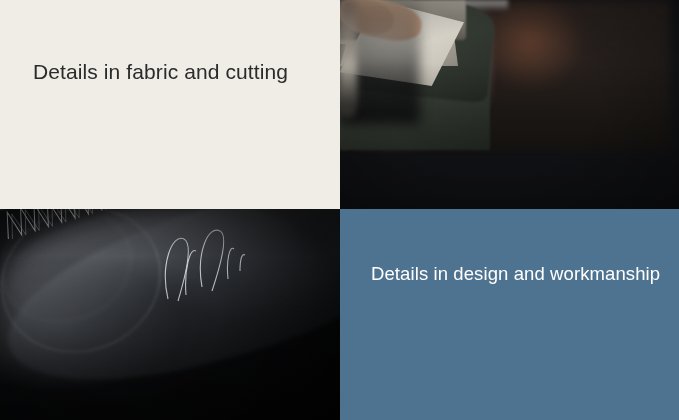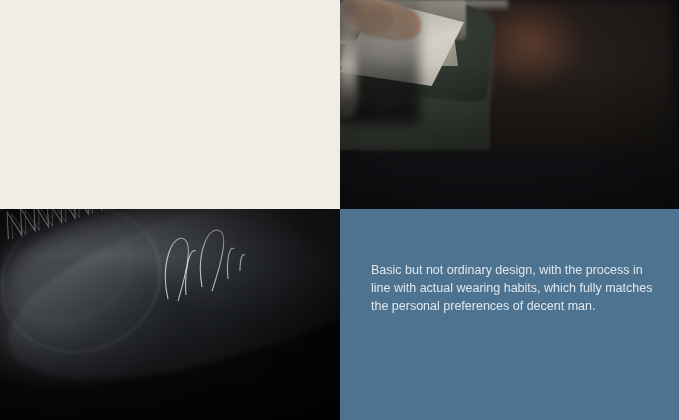--- a/index.html
+++ b/index.html
@@ -427,20 +427,21 @@
       linear-gradient(180deg, rgba(0,0,0,0.3) 0%, rgba(0,0,0,0) 22%, rgba(0,0,0,0.5) 100%);
   }
 </style>
 </head>
 <body>
 
 <div class="page">
 
   <section class="quad card-cream">
     <div class="text-block">
+      <h2 class="heading">Details in fabric and cutting</h2>
     </div>
   </section>
 
   <section class="quad photo-sewing">
     <div class="layer ps-backright"></div>
     <div class="layer ps-hang1"></div>
     <div class="layer ps-hang2"></div>
     <div class="layer ps-hang3"></div>
     <div class="layer ps-window"></div>
     <div class="layer ps-windowframe"></div>
@@ -510,17 +511,17 @@
     </svg>
 
     <div class="layer pt-curve-right"></div>
     <div class="layer pt-curve-right2"></div>
     <div class="layer pt-curve-low"></div>
     <div class="layer pt-vignette"></div>
   </section>
 
   <section class="quad card-blue">
     <div class="text-block">
-      <p class="body">Basic but not ordinary design, with the process in line with actual wearing habits, which fully matches the personal preferences of decent man.</p>
+      <h2 class="heading">Details in design and workmanship</h2>
     </div>
   </section>
 
 </div>
 
 </body></html>

